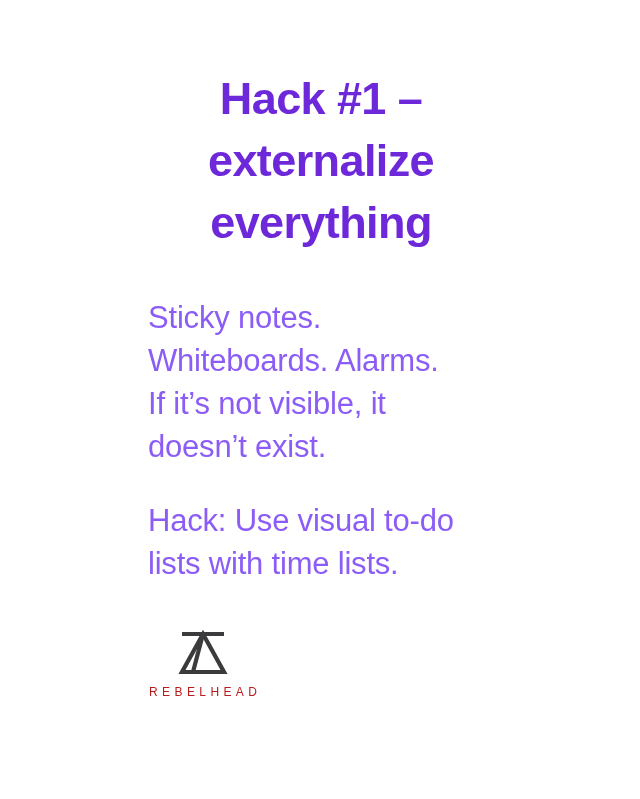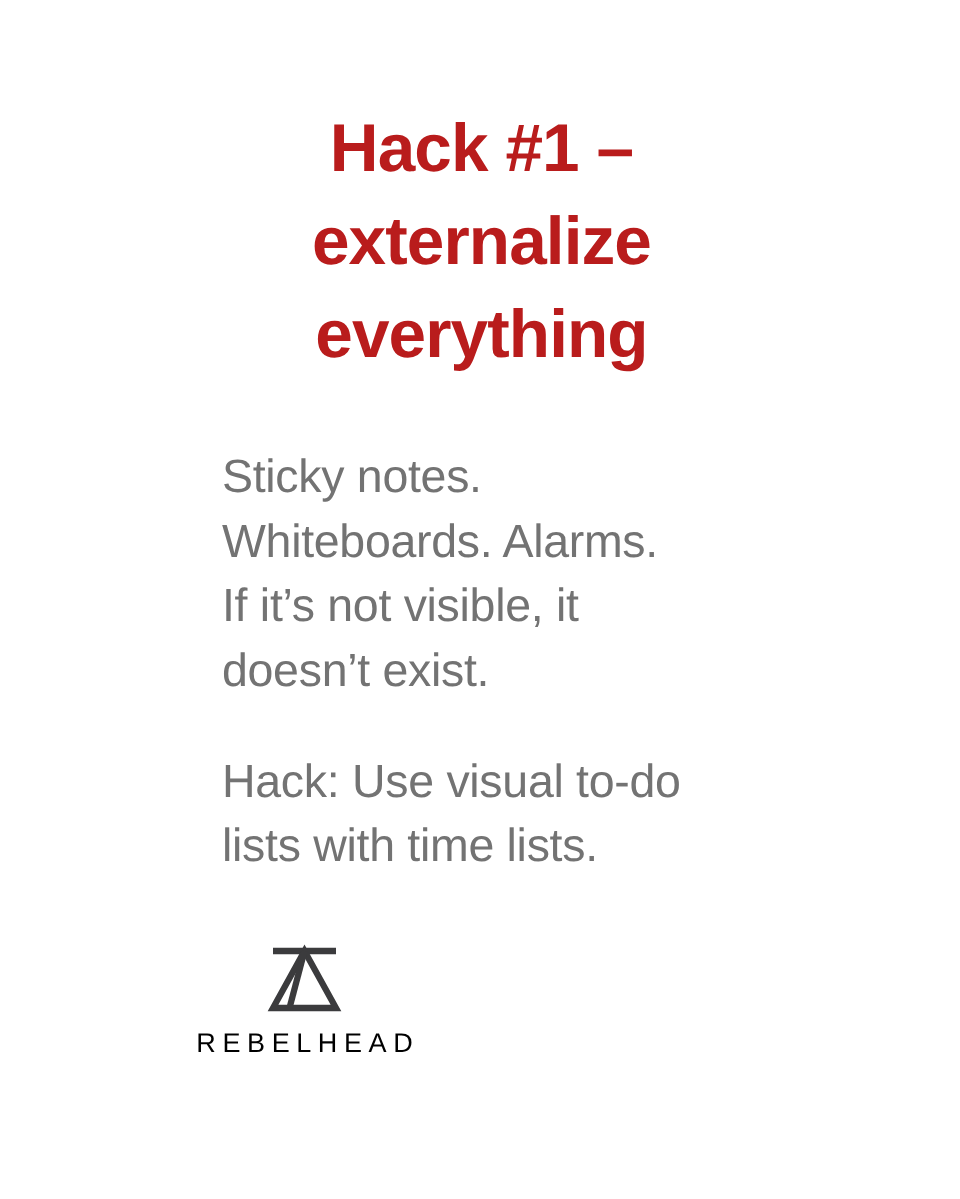--- a/index.html
+++ b/index.html
@@ -32,36 +32,36 @@
 
   
   .headline {
     margin: 0;
     padding-top: 68px;
     text-align: center;
     font-size: 45px;
     font-weight: 700;
     line-height: 62px;
     letter-spacing: -0.6px;
-    color: #b91c1c;
+    color: #6d28d9;
     white-space: pre-line;
   }
 
   
   .body-block {
     margin-top: 42px;
   }
   .para {
     margin: 0;
     text-align: left;
     font-size: 31px;
     font-weight: 400;
     line-height: 43px;
     letter-spacing: -0.2px;
-    color: #737373;
+    color: #8b5cf6;
     white-space: pre-line;
   }
   .para + .para {
     margin-top: 31px;
   }
 
   
   .logo-lockup {
     position: absolute;
     left: 148px;
@@ -78,24 +78,24 @@
   }
   .logo-mark path,
   .logo-mark line {
     stroke: #3b3b3d;
     stroke-width: 4.2;
     stroke-linecap: butt;
     fill: none;
   }
   .wordmark {
     margin-top: 9px;
-    font-size: 18px;
+    font-size: 12px;
     font-weight: 400;
     letter-spacing: 4.4px;
-    color: #000000;
+    color: #b91c1c;
     text-indent: 4.4px;
     white-space: nowrap;
   }
 </style>
 </head>
 <body>
 
 <div class="card">
 
   <div class="content">

